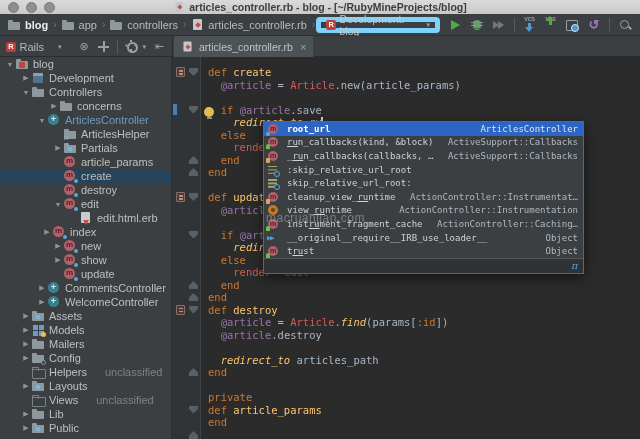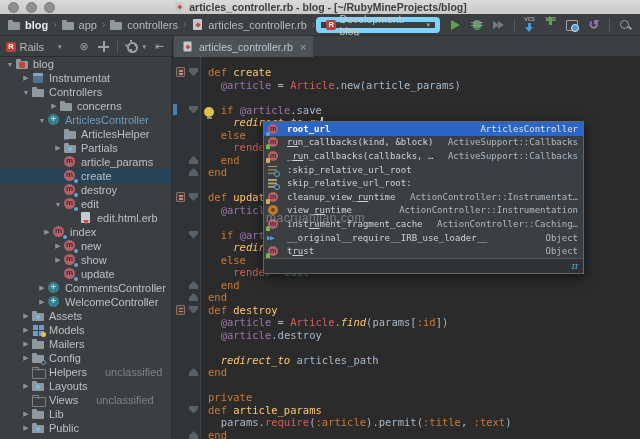--- a/index.html
+++ b/index.html
@@ -292,21 +292,21 @@
       <div class="trow" style="padding-left: 4px;">
         <span class="t-arrow">▼</span>
         <span class="tico i-folder">
           <span class="rdot"></span>
         </span>
         <span class="t-label">blog</span>
       </div>
       <div class="trow" style="padding-left: 20px;">
         <span class="t-arrow">▶</span>
         <span class="tico i-app"></span>
-        <span class="t-label">Instrumentat</span>
+        <span class="t-label">Development</span>
       </div>
       <div class="trow" style="padding-left: 20px;">
         <span class="t-arrow">▼</span>
         <span class="tico i-folder"></span>
         <span class="t-label">Controllers</span>
       </div>
       <div class="trow" style="padding-left: 48px;">
         <span class="t-arrow">▶</span>
         <span class="tico i-folder"></span>
         <span class="t-label">concerns</span>
@@ -484,21 +484,20 @@
         <div class="eline"><span class="tk-k">end</span></div>
         <div class="eline"><span class="tk-k">def </span><span class="tk-dn">destroy</span></div>
         <div class="eline"><span class="tk-tx">  </span><span class="tk-iv">@article</span><span class="tk-tx"> = </span><span class="tk-cn">Article</span><span class="tk-tx">.</span><span class="tk-cl">find</span><span class="tk-tx">(params[</span><span class="tk-sy">:id</span><span class="tk-tx">])</span></div>
         <div class="eline"><span class="tk-tx">  </span><span class="tk-iv">@article</span><span class="tk-tx">.destroy</span></div>
         <div class="eline"></div>
         <div class="eline"><span class="tk-tx">  </span><span class="tk-cl">redirect_to </span><span class="tk-tx">articles_path</span></div>
         <div class="eline"><span class="tk-k">end</span></div>
         <div class="eline"></div>
         <div class="eline"><span class="tk-k">private</span></div>
         <div class="eline"><span class="tk-k">def </span><span class="tk-dn">article_params</span></div>
-        <div class="eline"><span class="tk-tx">  params.</span><span class="tk-rd">require</span><span class="tk-tx">(</span><span class="tk-sy">:article</span><span class="tk-tx">).permit(</span><span class="tk-sy">:title</span><span class="tk-tx">, </span><span class="tk-sy">:text</span><span class="tk-tx">)</span></div>
         <div class="eline"><span class="tk-k">end</span></div>
       </div>
     <div class="bulb"></div>
     <div class="caret-bar"></div>
   </div>
 
   <div class="popup">
     <div id="popup-rows">
         <div class="prow selected">
           <span class="pic p-method-dot"></span>

